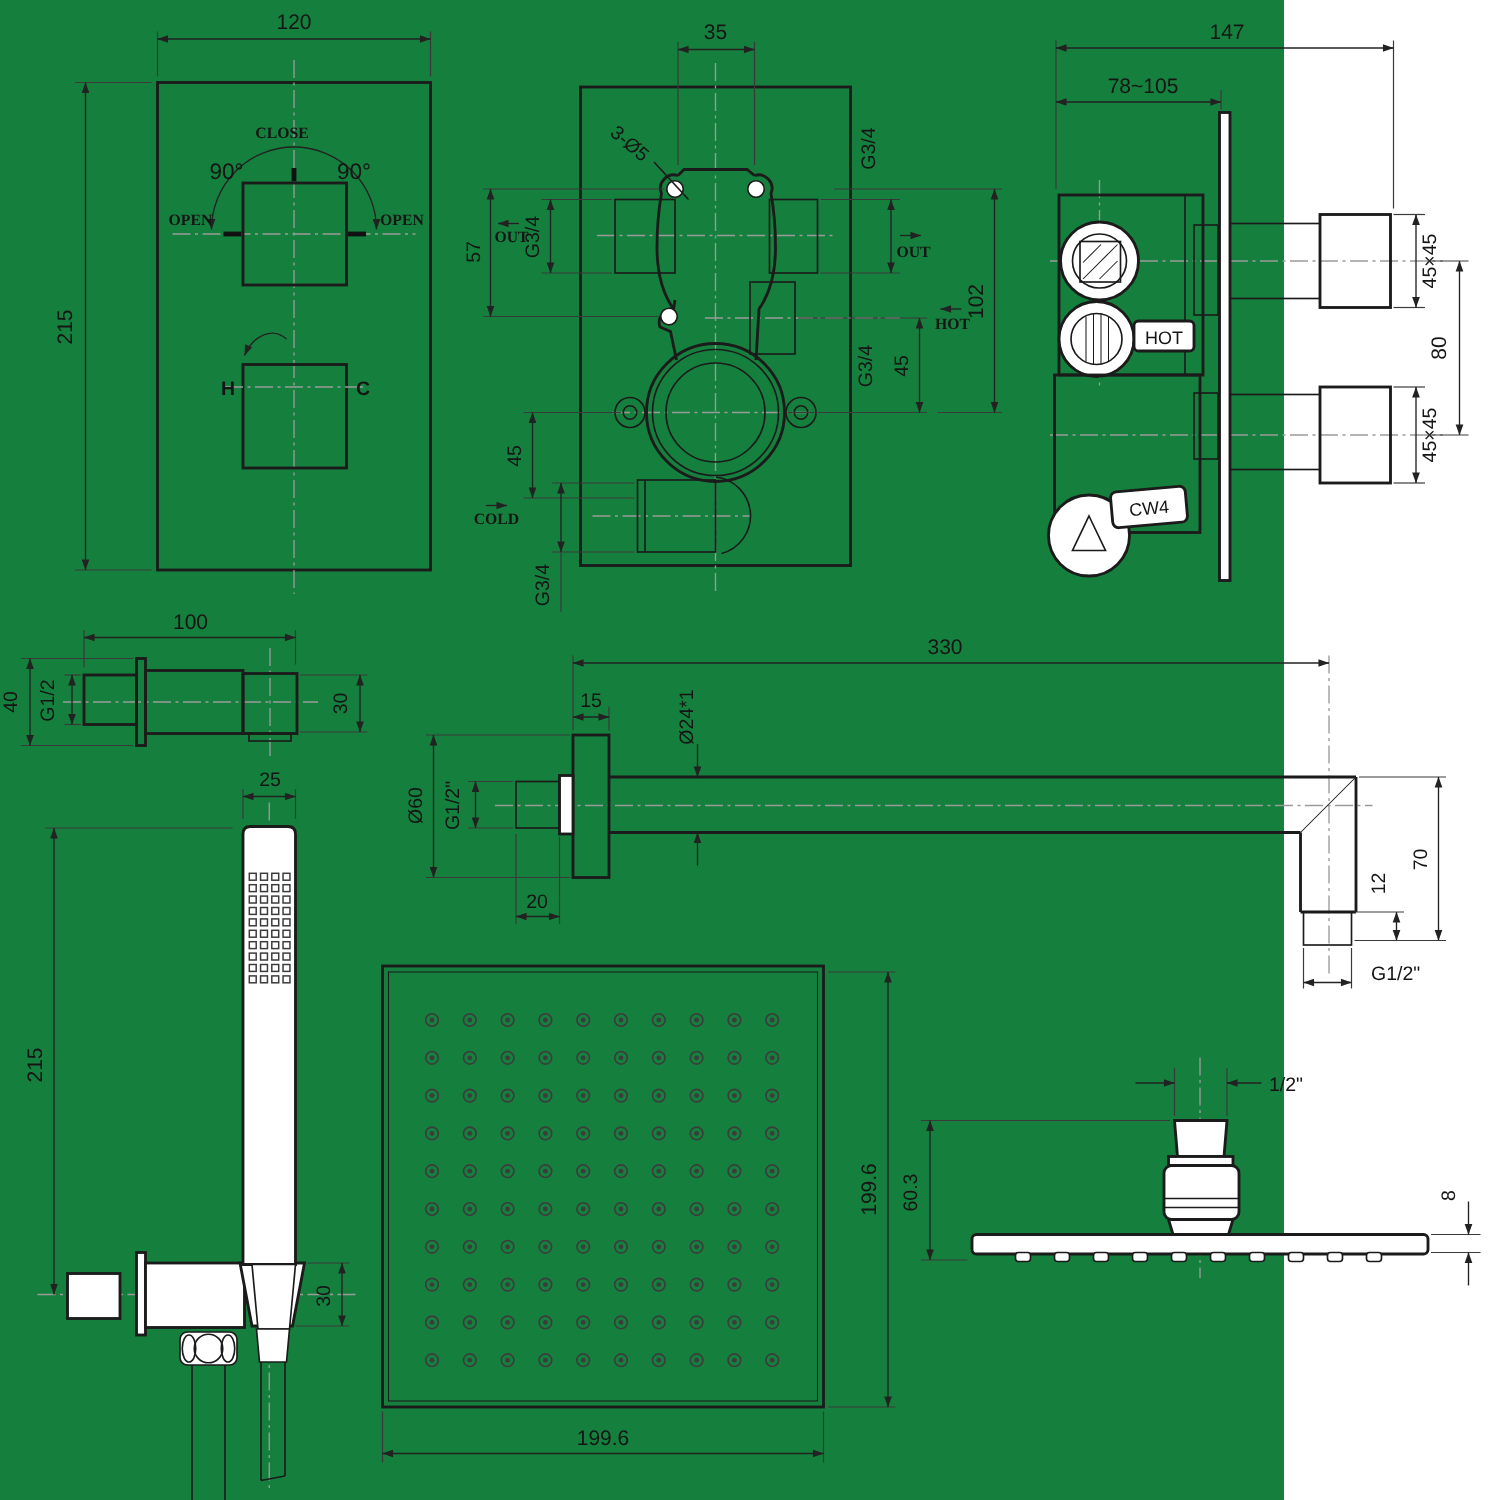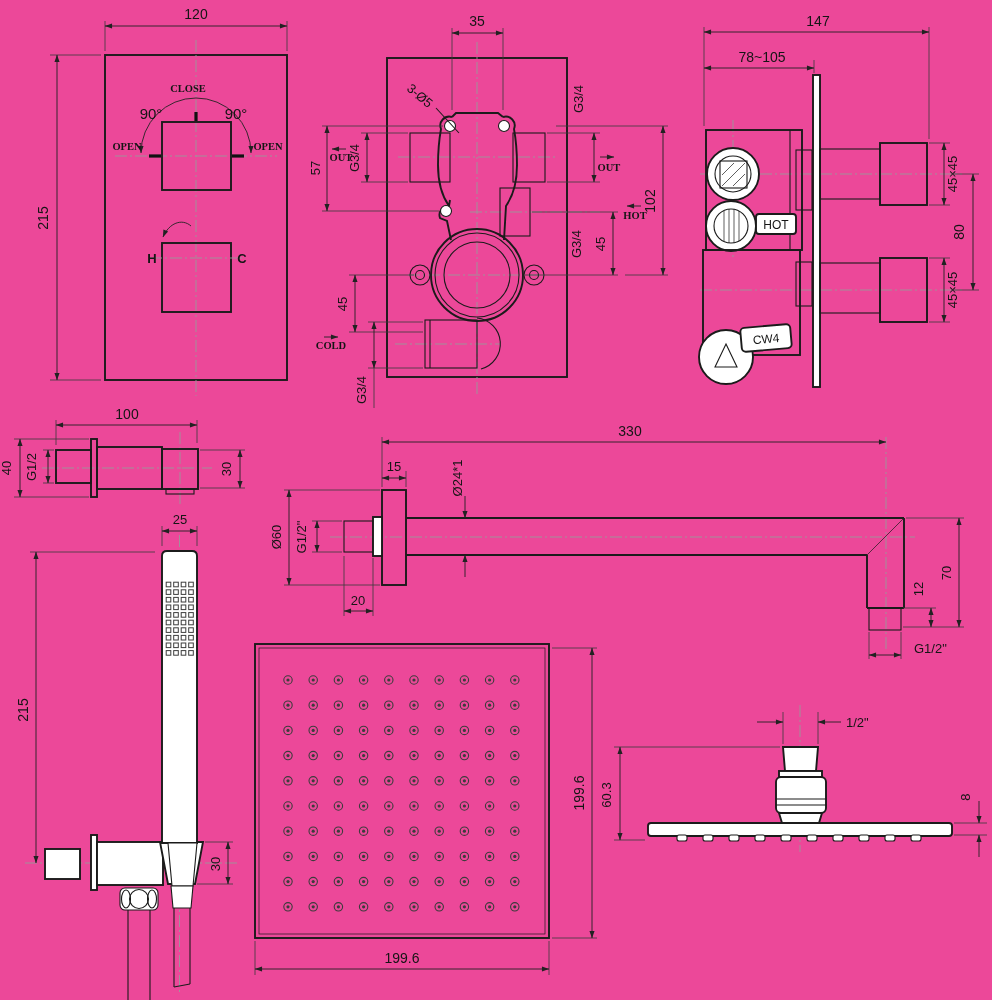--- a/index.html
+++ b/index.html
@@ -1,16 +1,16 @@
 <!DOCTYPE html>
 <html><head>
 <meta charset="utf-8">
 <style>
   html,body{margin:0;padding:0;background:#fff;}
-  .page{width:992px;height:1000px;background:#ec4899;position:relative;font-family:"Liberation Sans",sans-serif;}
+  .page{width:856px;height:1000px;background:#15803d;position:relative;font-family:"Liberation Sans",sans-serif;}
   svg{display:block;}
   .ln{stroke:#1b1b1b;stroke-width:1.1;fill:none;}
   .ln2{stroke:#1b1b1b;stroke-width:1.9;fill:none;}
   .lnt{stroke:#1b1b1b;stroke-width:0.7;fill:none;}
   .fw{fill:#fff;}
   .cl{stroke:#9a9a9a;stroke-width:0.9;fill:none;stroke-dasharray:12 3 2 3;}
   .ext{stroke:#3a3a3a;stroke-width:0.8;fill:none;}
   .dm{stroke:#222;stroke-width:0.9;fill:none;marker-start:url(#ar);marker-end:url(#ar);}
   .dm1{stroke:#222;stroke-width:0.9;fill:none;marker-end:url(#ar);}
   .tick{stroke:#111;stroke-width:3.2;}

